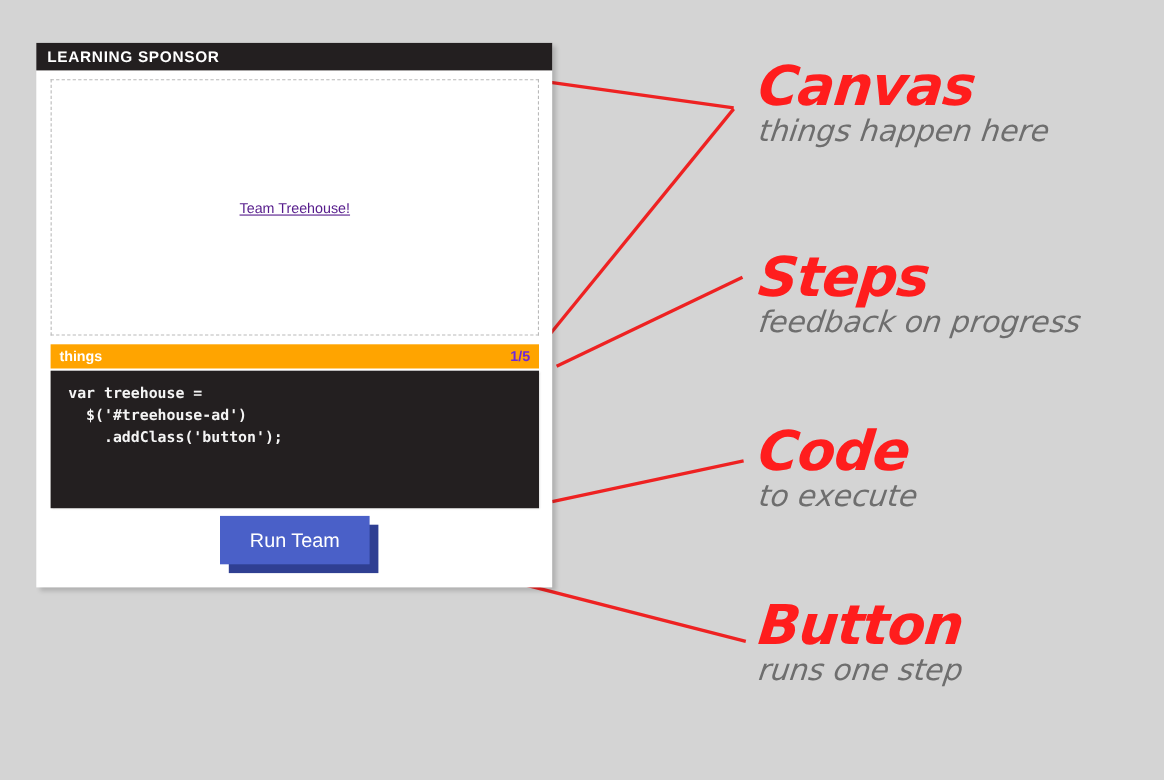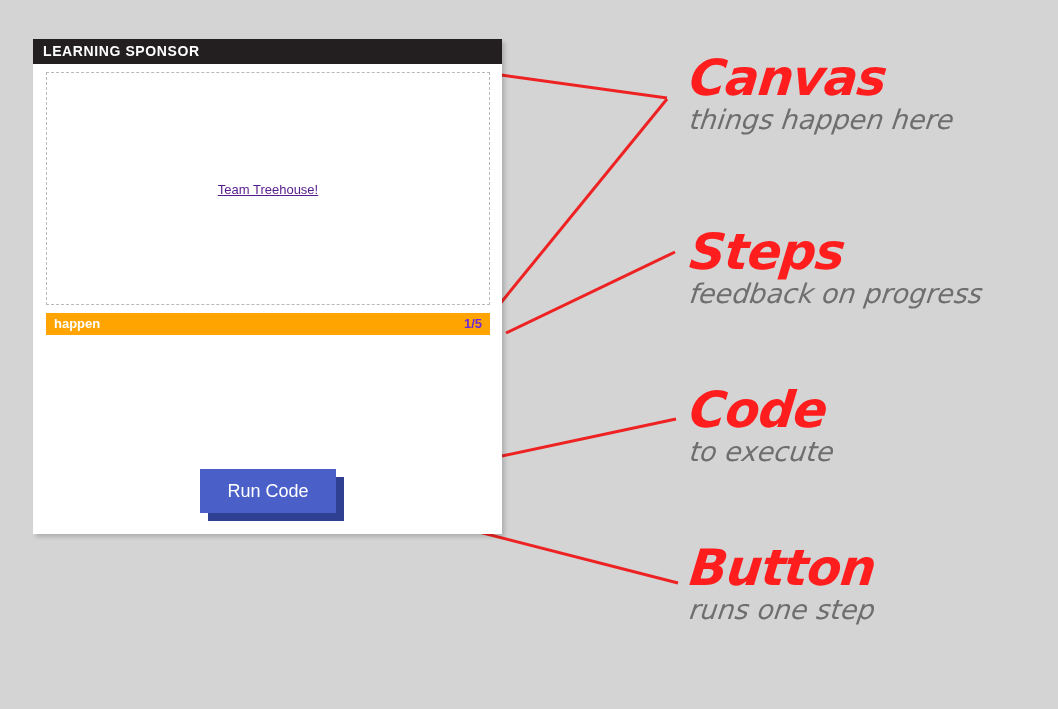--- a/index.html
+++ b/index.html
@@ -223,28 +223,33 @@
 
     <div id="panel-header">
       <div id="panel-header-title">LEARNING SPONSOR</div>
     </div>
 
     <div id="canvas-area">
       <a id="canvas-link" href="#">Team Treehouse!</a>
     </div>
 
     <div id="steps-bar">
-      <span id="steps-label">happen</span>
+      <span id="steps-label">things</span>
       <span id="steps-counter">1/5</span>
     </div>
 
+    <div id="code-block">
+      <pre id="code-text">var treehouse =
+  $('#treehouse-ad')
+    .addClass('button');</pre>
+    </div>
 
     <div id="run-button-wrap">
       <div id="run-button-shadow"></div>
-      <button id="run-button">Run Code</button>
+      <button id="run-button">Run Team</button>
     </div>
 
   </div>
 
   <div class="annotation" id="annotation-canvas">
     <p class="annotation-title">Canvas</p>
     <p class="annotation-sub">things happen here</p>
   </div>
 
   <div class="annotation" id="annotation-steps">

